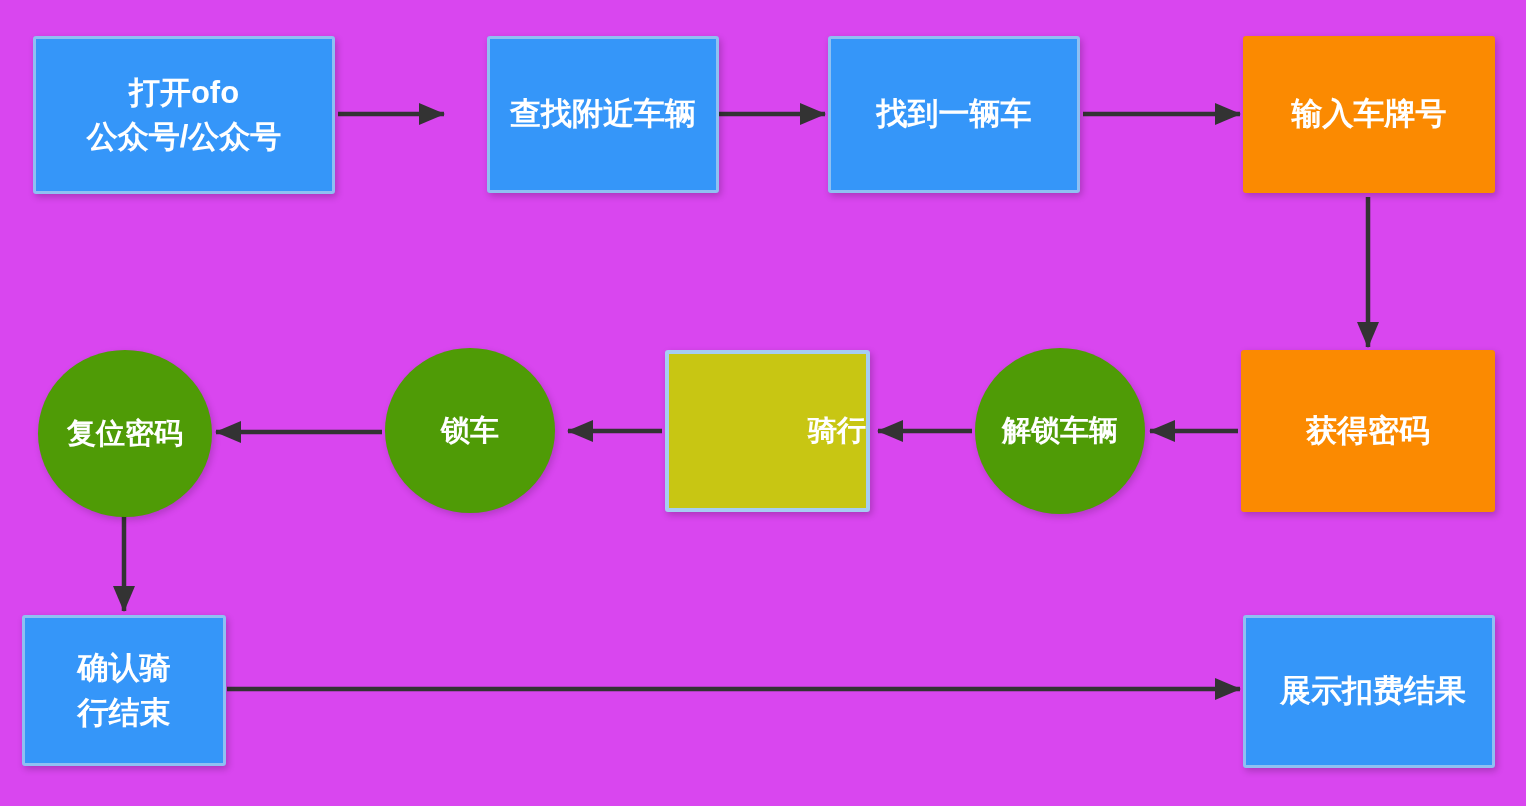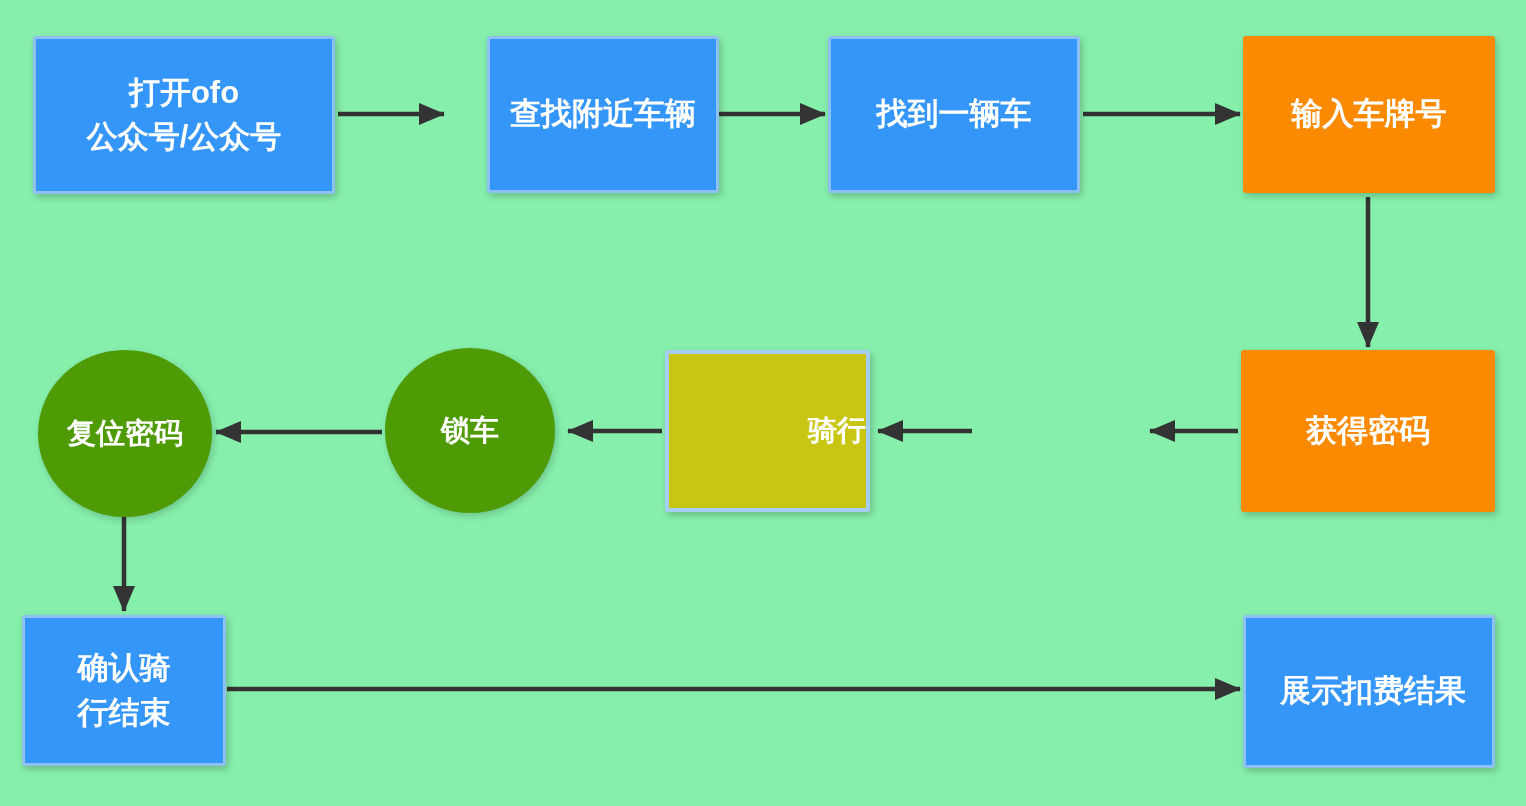--- a/index.html
+++ b/index.html
@@ -1,20 +1,20 @@
 <!DOCTYPE html>
 <html><head>
 <meta charset="utf-8">
 <style>
   html, body { margin: 0; padding: 0; background: #ffffff; }
   .canvas {
     position: relative;
     width: 1526px;
     height: 806px;
-    background: #86efac;
+    background: #d946ef;
     font-family: "Liberation Sans", sans-serif;
     overflow: hidden;
   }
   .edges-layer {
     position: absolute;
     left: 0; top: 0;
     width: 1526px; height: 806px;
     pointer-events: none;
   }
   .edge-line { stroke: #333333; stroke-width: 4.5; }
@@ -95,20 +95,23 @@
   </div>
 
   <div class="node rect orange" id="n-enter-plate-number">
     <div>输入车牌号</div>
   </div>
 
   <div class="node rect orange" id="n-get-password">
     <div>获得密码</div>
   </div>
 
+  <div class="node ellipse" id="n-unlock-bike">
+    <div>解锁车辆</div>
+  </div>
 
   <div class="node rect yellow" id="n-riding">
     <div>骑行</div>
   </div>
 
   <div class="node ellipse" id="n-lock-bike">
     <div>锁车</div>
   </div>
 
   <div class="node ellipse" id="n-reset-password">

